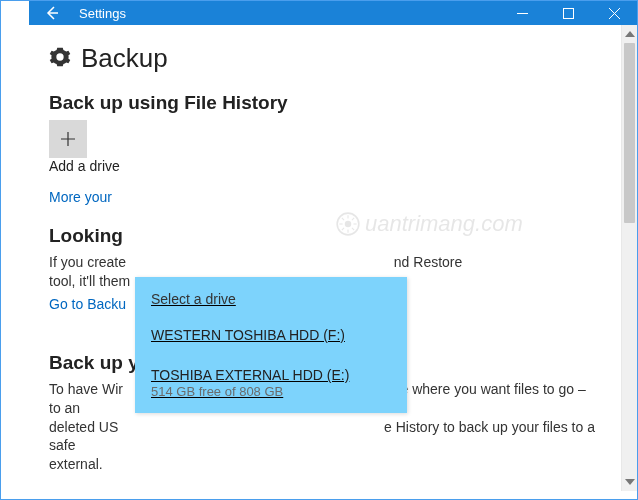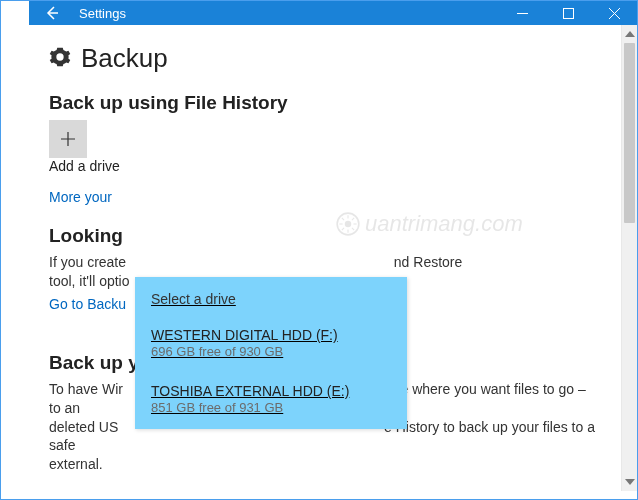--- a/index.html
+++ b/index.html
@@ -87,21 +87,21 @@
     </div>
 
     <span class="link">More your</span>
 
     <div>
       <h2>Looking</h2>
       <p class="body-text" style="margin-bottom:4px">
         <span>If you create</span>
         <span style="display:inline-block;width:260px"></span>
         <span>nd Restore</span><br>
-        <span>tool, it'll optio</span>
+        <span>tool, it'll them</span>
       </p>
       <span class="link">Go to Backu</span>
     </div>
 
     <div class="section3">
       <h2>Back up y</h2>
       <p class="body-text">
         <span>To have Wir</span>
         <span style="display:inline-block;width:255px"></span>
         <span>ose where you want files to go – to an</span><br>
@@ -117,26 +117,25 @@
           <circle cx="12" cy="12" r="10" stroke="#888" stroke-width="1.5" fill="none"></circle>
           <circle cx="12" cy="12" r="3" fill="#888"></circle>
           <path d="M12 4v3M12 17v3M4 12h3M17 12h3M6.3 6.3l2.1 2.1M15.6 15.6l2.1 2.1M6.3 17.7l2.1-2.1M15.6 8.4l2.1-2.1" stroke="#888"></path>
         </svg>
       <span>uantrimang.com</span>
     </div>
 
     <div class="flyout">
       <div class="fly-title">Select a drive</div>
       <div class="fly-item">
-        <div class="fly-name">WESTERN DIGITAL HDD (F:)</div>
-        <div class="fly-sub">696 GB free of 930 GB</div>
+        <div class="fly-name">WESTERN TOSHIBA HDD (F:)</div>
       </div>
       <div class="fly-item">
         <div class="fly-name">TOSHIBA EXTERNAL HDD (E:)</div>
-        <div class="fly-sub">851 GB free of 931 GB</div>
+        <div class="fly-sub">514 GB free of 808 GB</div>
       </div>
     </div>
 
   </div>
 
   <div class="scrollbar">
     <div class="scroll-up">
       <svg width="10" height="6">
           <path d="M0 6 L5 0 L10 6" fill="#777"></path>
         </svg>

